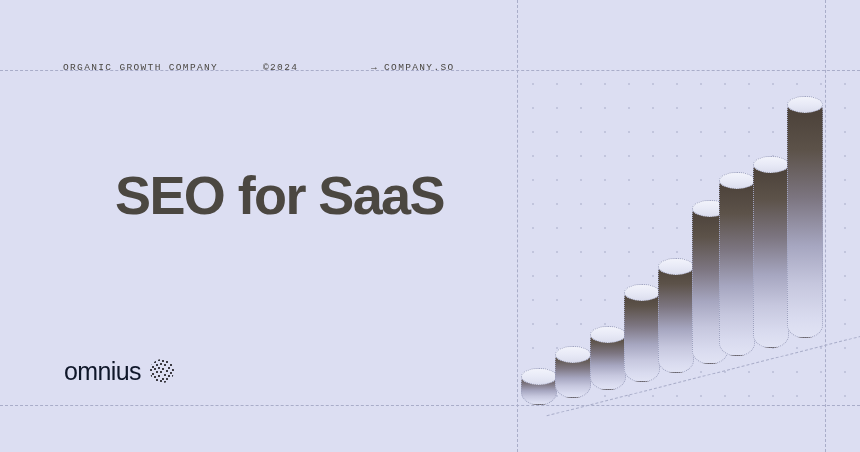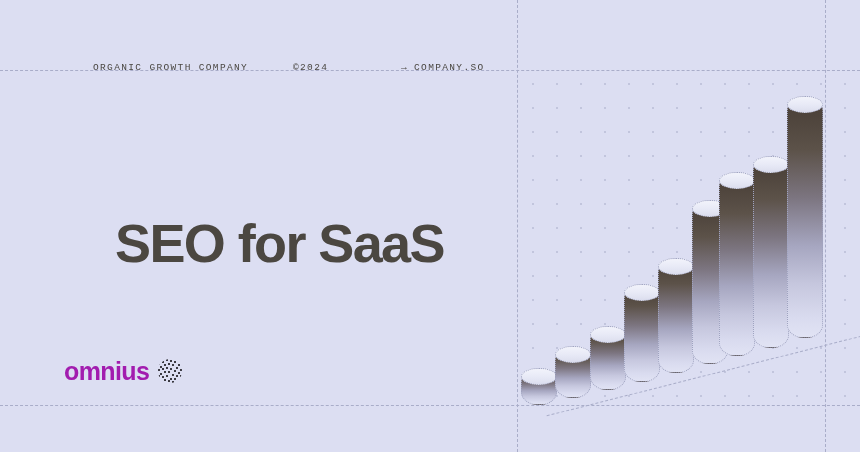--- a/index.html
+++ b/index.html
@@ -74,49 +74,48 @@
   }
 
   
   .meta {
     position:absolute; left:63px; top:62px;
     display:flex; align-items:center;
     font-family:"Liberation Mono","DejaVu Sans Mono",monospace;
     font-size:9.5px; letter-spacing:1.35px;
     color:#4a4742;
     white-space:nowrap;
-    margin-left:30px;
   }
   .meta .m1 { width:200px; }
   .meta .m2 { width:108px; }
   .meta .m3 { display:flex; align-items:center; gap:6px; }
 
   .headline {
     position:absolute; left:63px; top:165px;
     font-size:54px; line-height:1.12;
     font-weight:700; letter-spacing:-1.6px;
     color:#4b4741;
     white-space:nowrap;
   }
-  .hl-2 { padding-left:52px;margin-top:48px; }
+  .hl-2 { padding-left:52px; }
   .amp {
     font-family:"Liberation Serif", serif;
     font-style:italic; font-weight:400;
     font-size:46px; letter-spacing:0;
     vertical-align:2px;
     margin-left:6px;
   }
 
   .logo {
     position:absolute; left:64px; top:358px;
     display:flex; align-items:center; gap:8px;
   }
   .logo-word {
-    font-size:25px; font-weight:700;
-    letter-spacing:-0.6px; color:#a21caf;
+    font-size:25px; font-weight:400;
+    letter-spacing:-0.6px; color:#0f172a;
     line-height:1;
   }
   .logo-mark { width:26px; height:26px; display:block; }
 </style>
 </head>
 <body>
 
 <div id="stage">
 
   <div class="dotgrid"></div>

